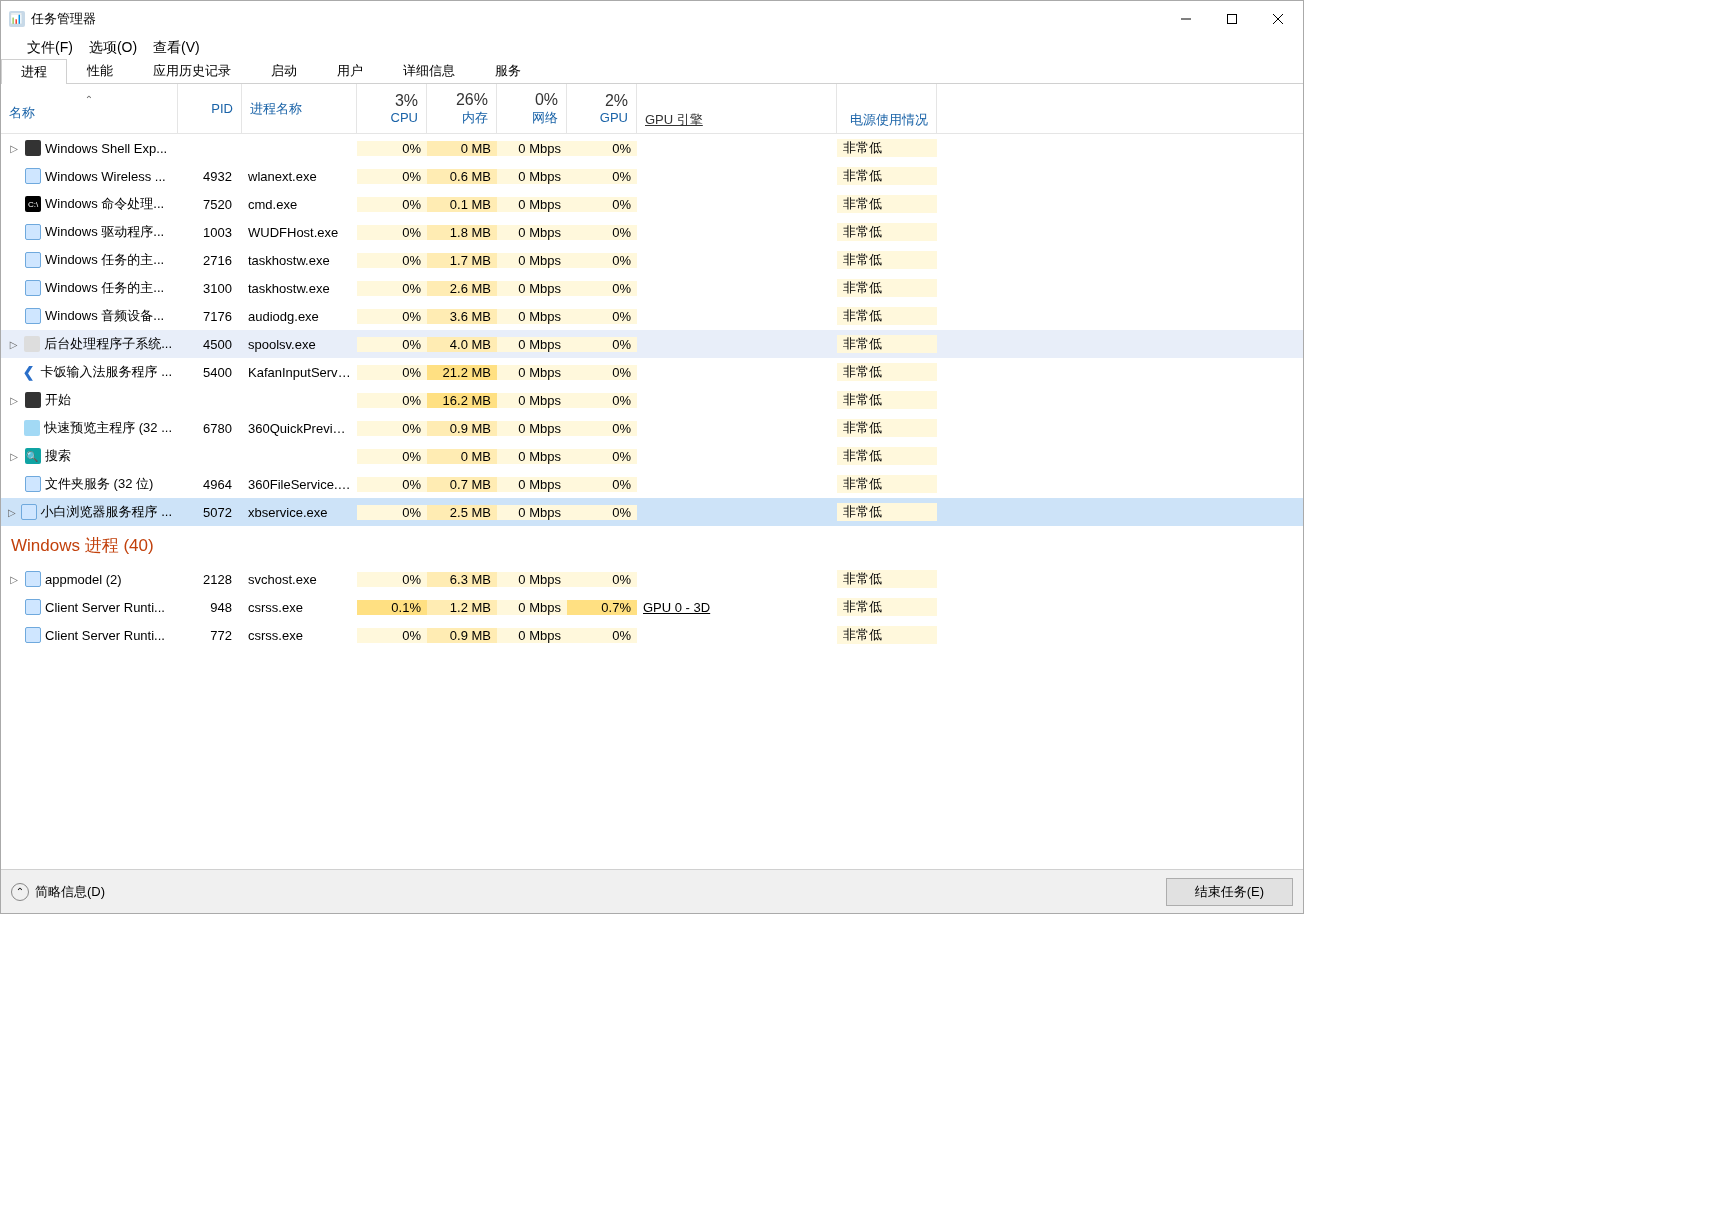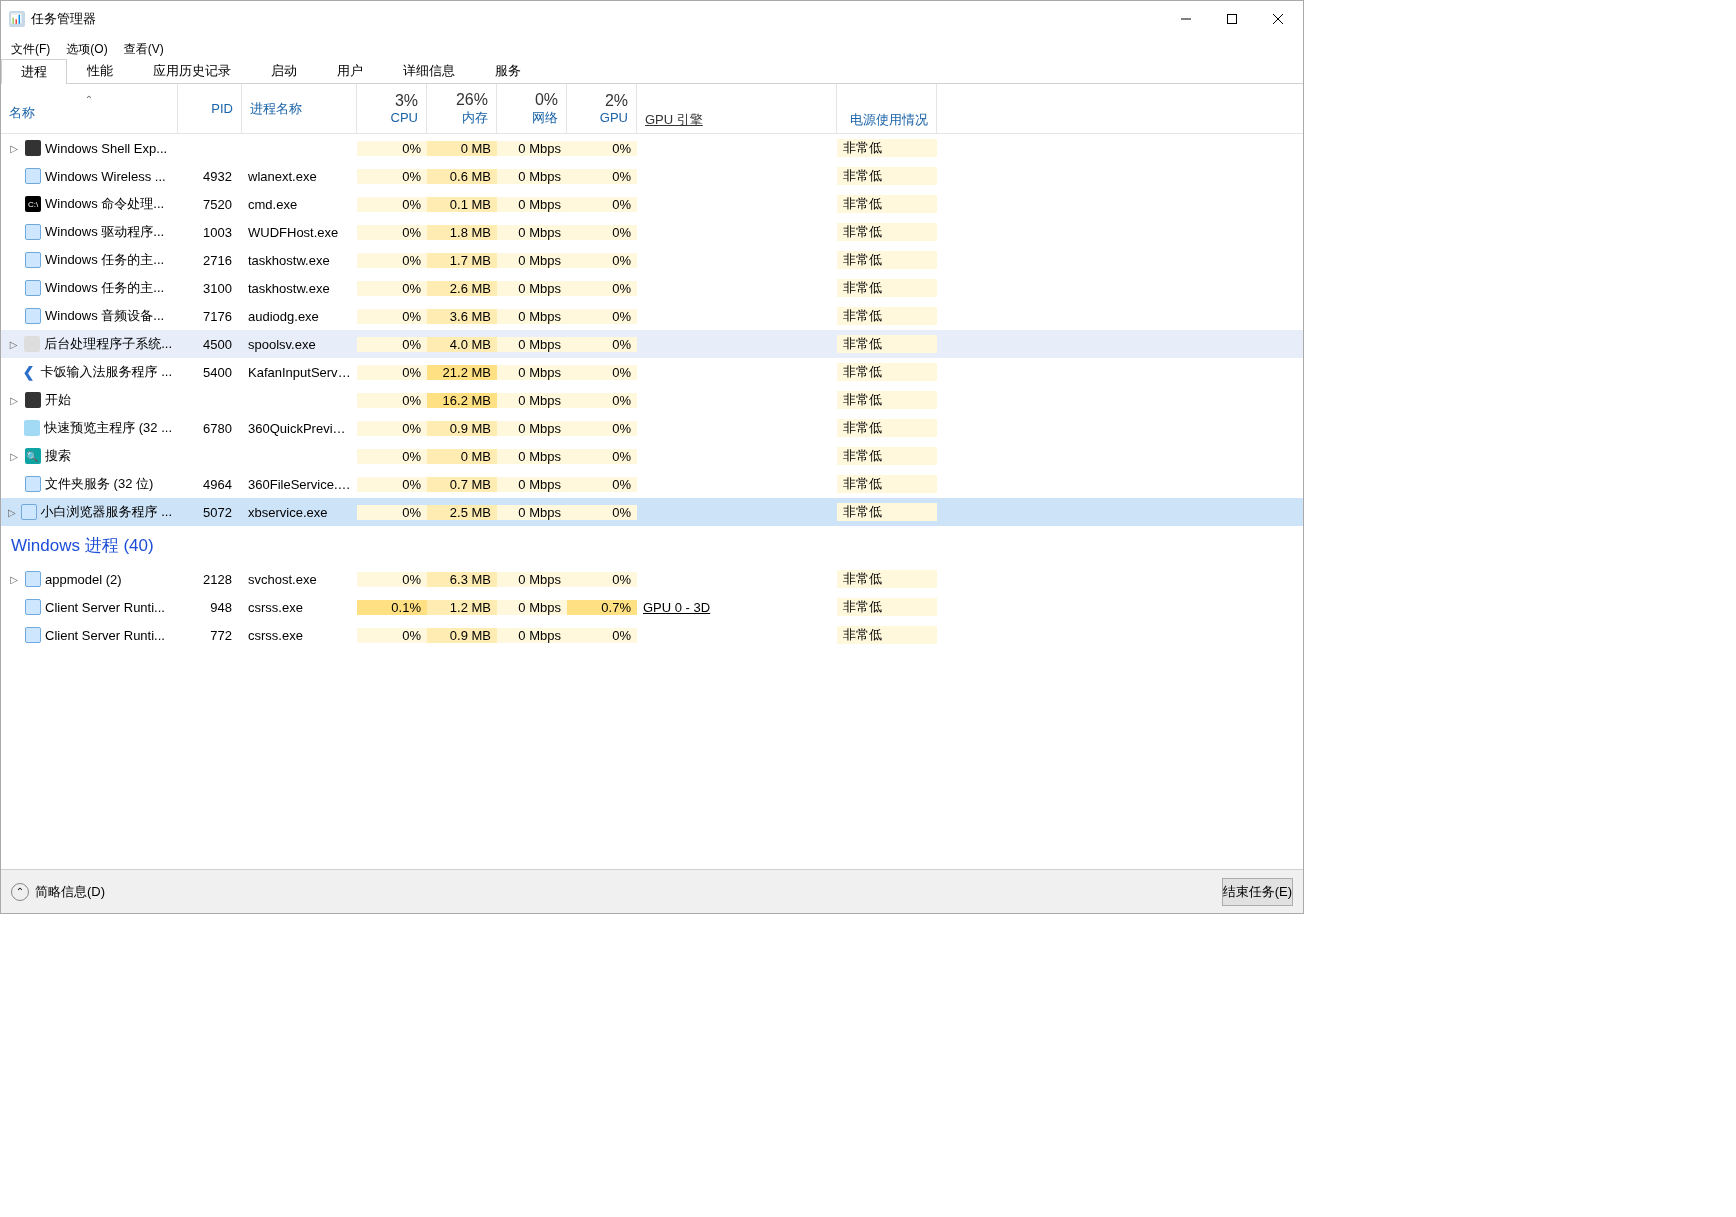--- a/index.html
+++ b/index.html
@@ -3,21 +3,21 @@
 <meta charset="utf-8">
 <style>
 * { margin:0; padding:0; box-sizing:border-box; }
 body { font-family:"Microsoft YaHei","Segoe UI",sans-serif; font-size:14px; background:#fff; color:#000; user-select:none; }
 .window { width:1304px; height:914px; border:1px solid #aaa; display:flex; flex-direction:column; background:#fff; }
 .titlebar { height:35px; display:flex; align-items:center; padding:0 2px 0 8px; font-size:13px; }
 .titlebar .icon { width:16px; height:16px; margin-right:6px; display:inline-flex; align-items:center; justify-content:center; background:#c7d9e8; border-radius:2px; font-size:10px; }
 .titlebar .title { flex:1; }
 .win-controls { display:flex; }
 .win-controls .btn { width:46px; height:30px; display:flex; align-items:center; justify-content:center; cursor:pointer; }
-.menubar { height:24px; display:flex; align-items:flex-end; padding:0 2px; font-size:12px; }
+.menubar { height:24px; display:flex; align-items:center; padding:0 18px; font-size:14px; }
 .menubar .menu { padding:2px 8px; cursor:pointer; }
 .tabbar { height:24px; display:flex; align-items:flex-end; border-bottom:1px solid #d0d0d0; font-size:13px; background:#fff; }
 .tabbar .tab { padding:3px 19px; border:1px solid transparent; border-bottom:none; cursor:pointer; }
 .tabbar .tab.active { border-color:#d0d0d0; background:#fff; position:relative; top:1px; }
 .grid { flex:1; display:flex; flex-direction:column; overflow:hidden; }
 .header-row { display:flex; border-bottom:1px solid #e5e5e5; height:50px; }
 .hcell { border-right:1px solid #e5e5e5; display:flex; flex-direction:column; justify-content:center; padding:4px 8px; font-size:13px; color:#1a63a8; cursor:pointer; }
 .hcell .pct { color:#333; font-size:16px; text-align:right; }
 .hcell.right { align-items:flex-end; }
 .hcell .sort { text-align:center; color:#666; font-size:10px; line-height:8px; }
@@ -43,26 +43,26 @@
 .row.selected { background:#cde3f8; }
 .exp { width:14px; text-align:center; color:#666; cursor:pointer; font-size:10px; }
 .pic { width:16px; height:16px; display:inline-flex; align-items:center; justify-content:center; font-size:10px; border-radius:2px; flex-shrink:0; }
 .pic.blue { background:#cfe6ff; border:1px solid #6fa9dd; }
 .pic.dark { background:#333; color:#fff; }
 .pic.black { background:#000; color:#fff; font-size:8px; }
 .pic.teal { background:#0fa3a3; color:#fff; }
 .pic.chev { color:#2a6fc9; background:transparent; font-weight:bold; font-size:14px; }
 .pic.folder { background:#a2d9f5; }
 .pic.print { background:#ddd; }
-.group-hdr { color:#1d4ed8; font-size:17px; padding:8px 10px; }
+.group-hdr { color:#c2410c; font-size:17px; padding:8px 10px; }
 .footer { height:44px; border-top:1px solid #d0d0d0; display:flex; align-items:center; padding:0 10px; background:#f0f0f0; }
 .footer .fewer { display:flex; align-items:center; gap:6px; cursor:pointer; font-size:13px; }
 .footer .fewer .circ { width:18px; height:18px; border:1px solid #888; border-radius:50%; display:flex; align-items:center; justify-content:center; font-size:10px; }
 .footer .spacer { flex:1; }
-.footer .end-btn { padding:4px 0; border:1px solid #adadad; background:#e1e1e1; cursor:pointer; font-size:13px; }
+.footer .end-btn { padding:4px 28px; border:1px solid #adadad; background:#e1e1e1; cursor:pointer; font-size:13px; }
 ::-webkit-scrollbar { width:17px; }
 ::-webkit-scrollbar-track { background:#f0f0f0; }
 ::-webkit-scrollbar-thumb { background:#c0c0c0; }
 ::-webkit-scrollbar-button { background:#f0f0f0; height:17px; }
 </style>
 </head>
 <body>
 
 <div class="window">
 

